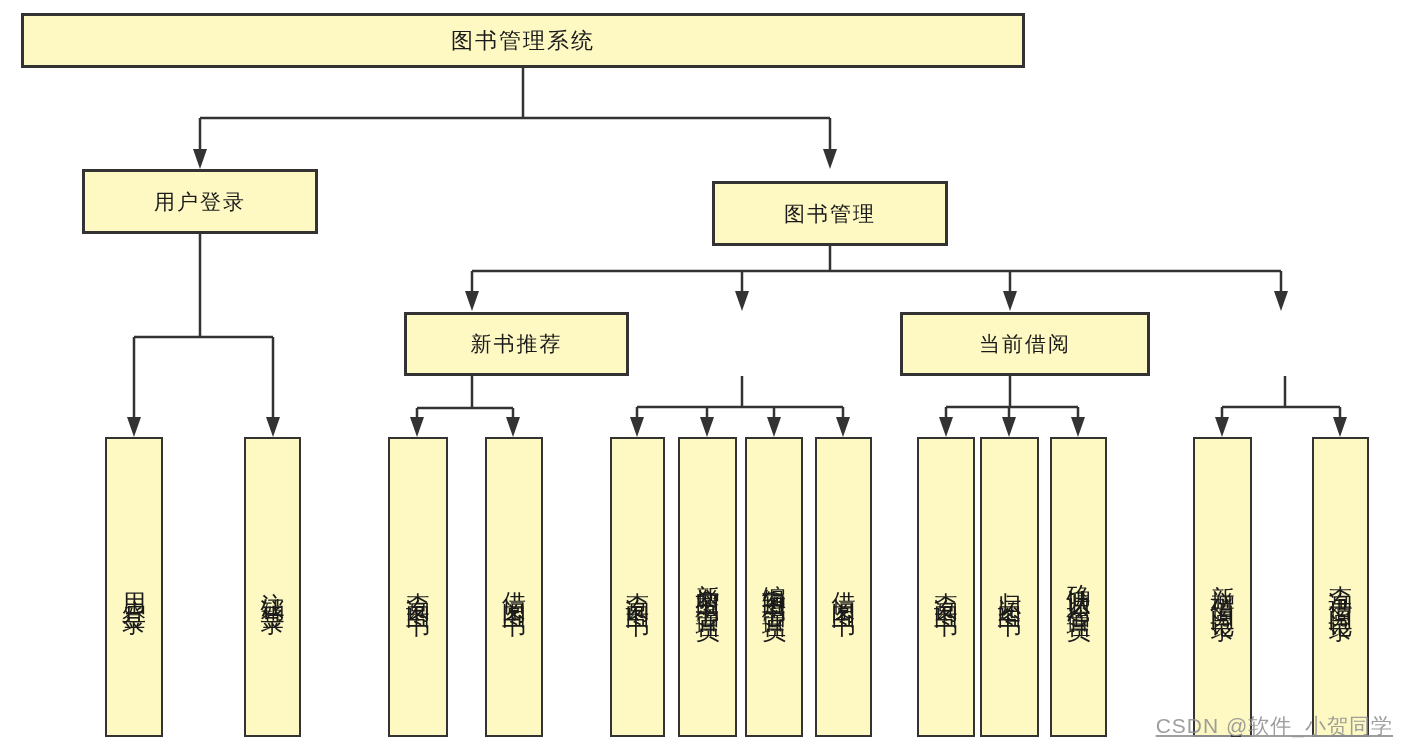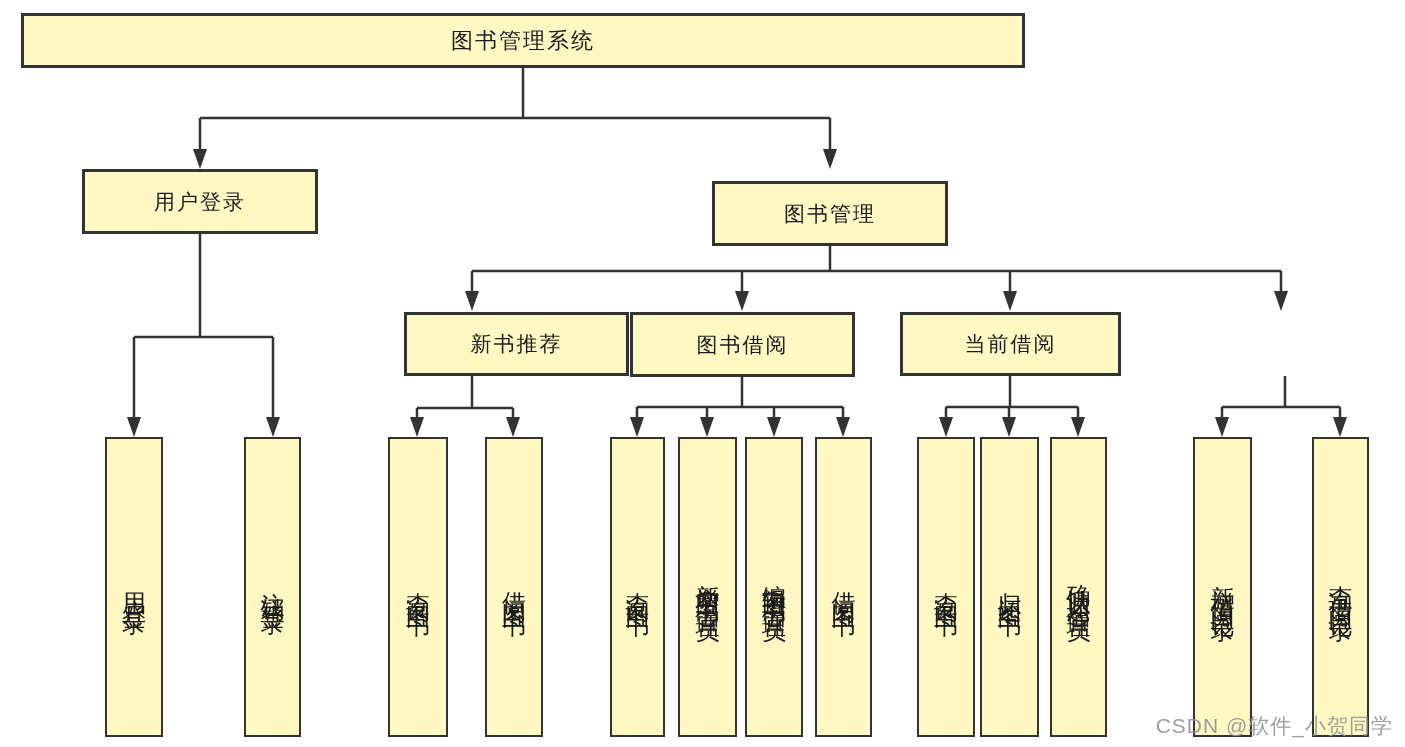--- a/index.html
+++ b/index.html
@@ -41,20 +41,21 @@
   }
   .watermark {
     position: absolute;
     right: 12px;
     top: 712px;
     z-index: 3;
     font-size: 21px;
     color: rgba(148, 148, 148, 0.9);
     letter-spacing: 1px;
     white-space: nowrap;
+    text-decoration: underline;
   }
 </style>
 </head>
 <body>
 
 <div class="stage">
 
   <svg class="wires" width="1405" height="747" viewBox="0 0 1405 747">
 
     <g>
@@ -112,24 +113,21 @@
   <div class="node" style="left:82px; top:169px; width:236px; height:65px;">
     <span class="hlabel">用户登录</span>
   </div>
   <div class="node" style="left:712px; top:181px; width:236px; height:65px;">
     <span class="hlabel">图书管理</span>
   </div>
 
   <div class="node" style="left:373px; top:312px; width:225px; height:64px;margin-left:31px;">
     <span class="hlabel">新书推荐</span>
   </div>
-  <div class="node" style="left:630px; top:312px; width:225px; height:65px;">
-    <span class="hlabel">图书借阅</span>
-  </div>
-  <div class="node" style="left:900px; top:312px; width:221px; height:64px;">
+  <div class="node" style="left:900px; top:312px; width:250px; height:64px;">
     <span class="hlabel">当前借阅</span>
   </div>
 
   <div class="node leaf" style="left:105px; top:437px; width:58px; height:300px;">
     <span class="vlabel">用户登录</span>
   </div>
   <div class="node leaf" style="left:244px; top:437px; width:57px; height:300px;">
     <span class="vlabel">注销登录</span>
   </div>
 

